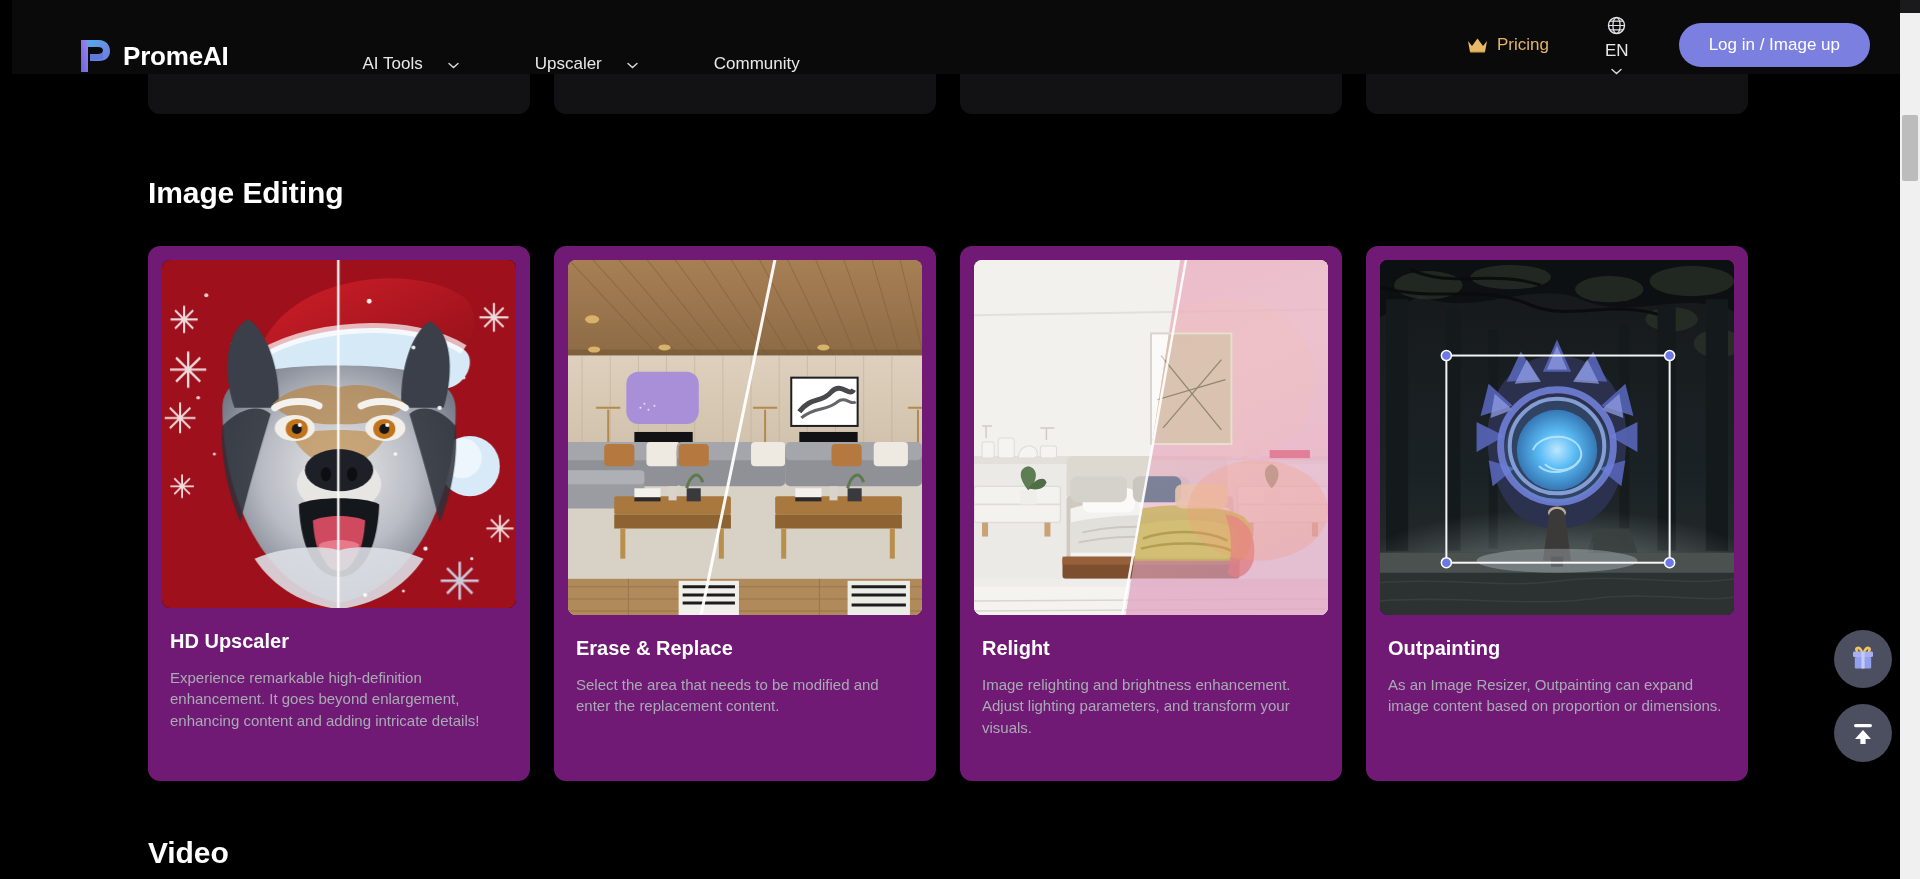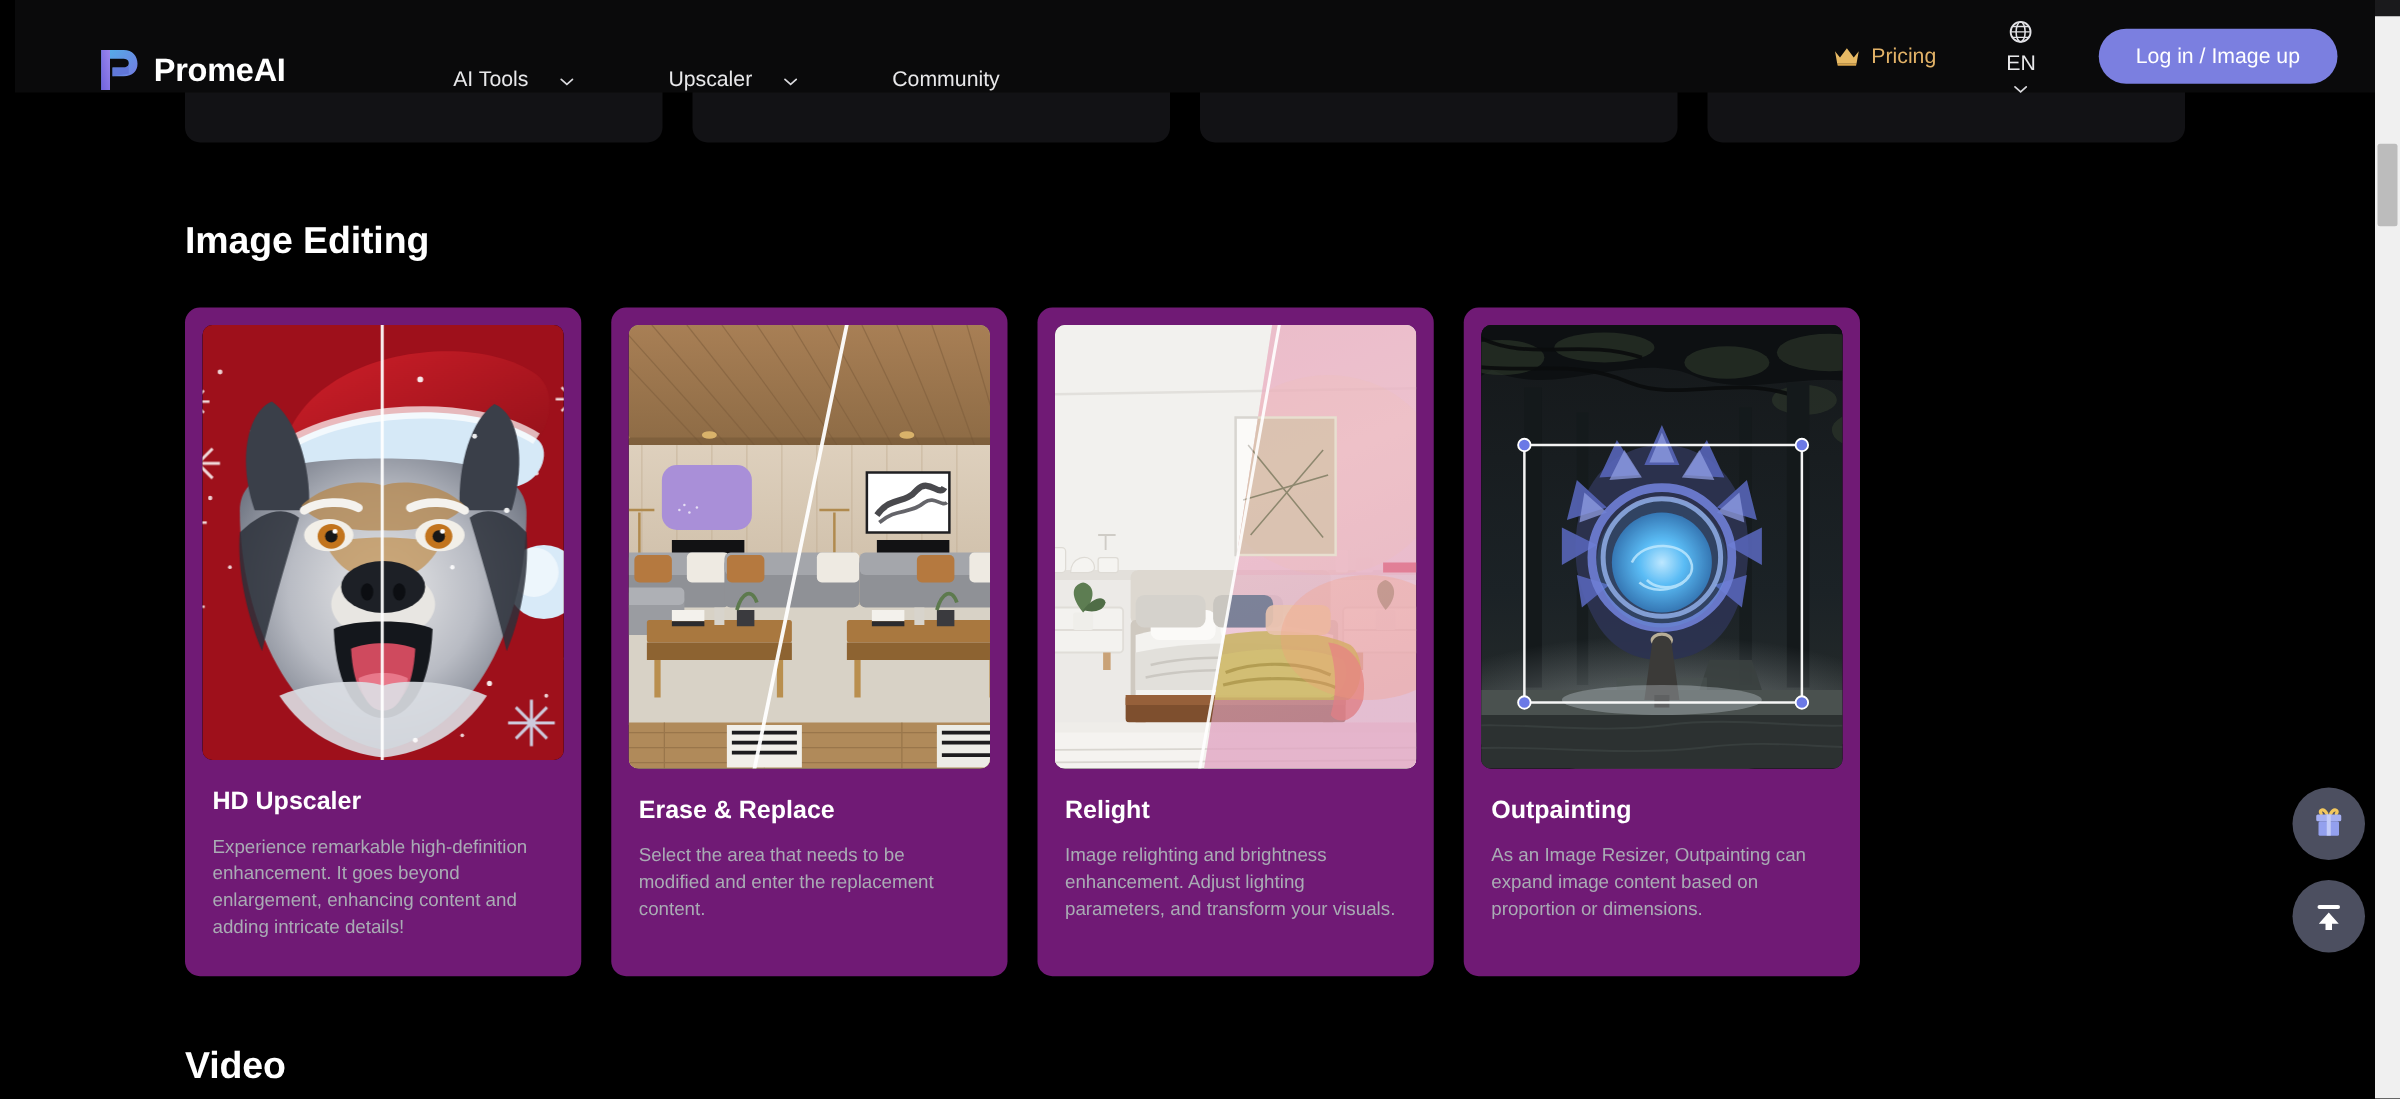--- a/index.html
+++ b/index.html
@@ -139,21 +139,21 @@
   }
   .top-card {
     height: 250px;
     background: #121215;
     border-radius: 12px;
   }
 
   .section {
     position: absolute;
     left: 148px;
-    width: 1340px;
+    width: 1600px;
   }
   .section-heading {
     font-size: 30px;
     font-weight: bold;
     color: #ffffff;
     letter-spacing: -0.1px;
   }
 
   .card-grid {
     display: grid;

